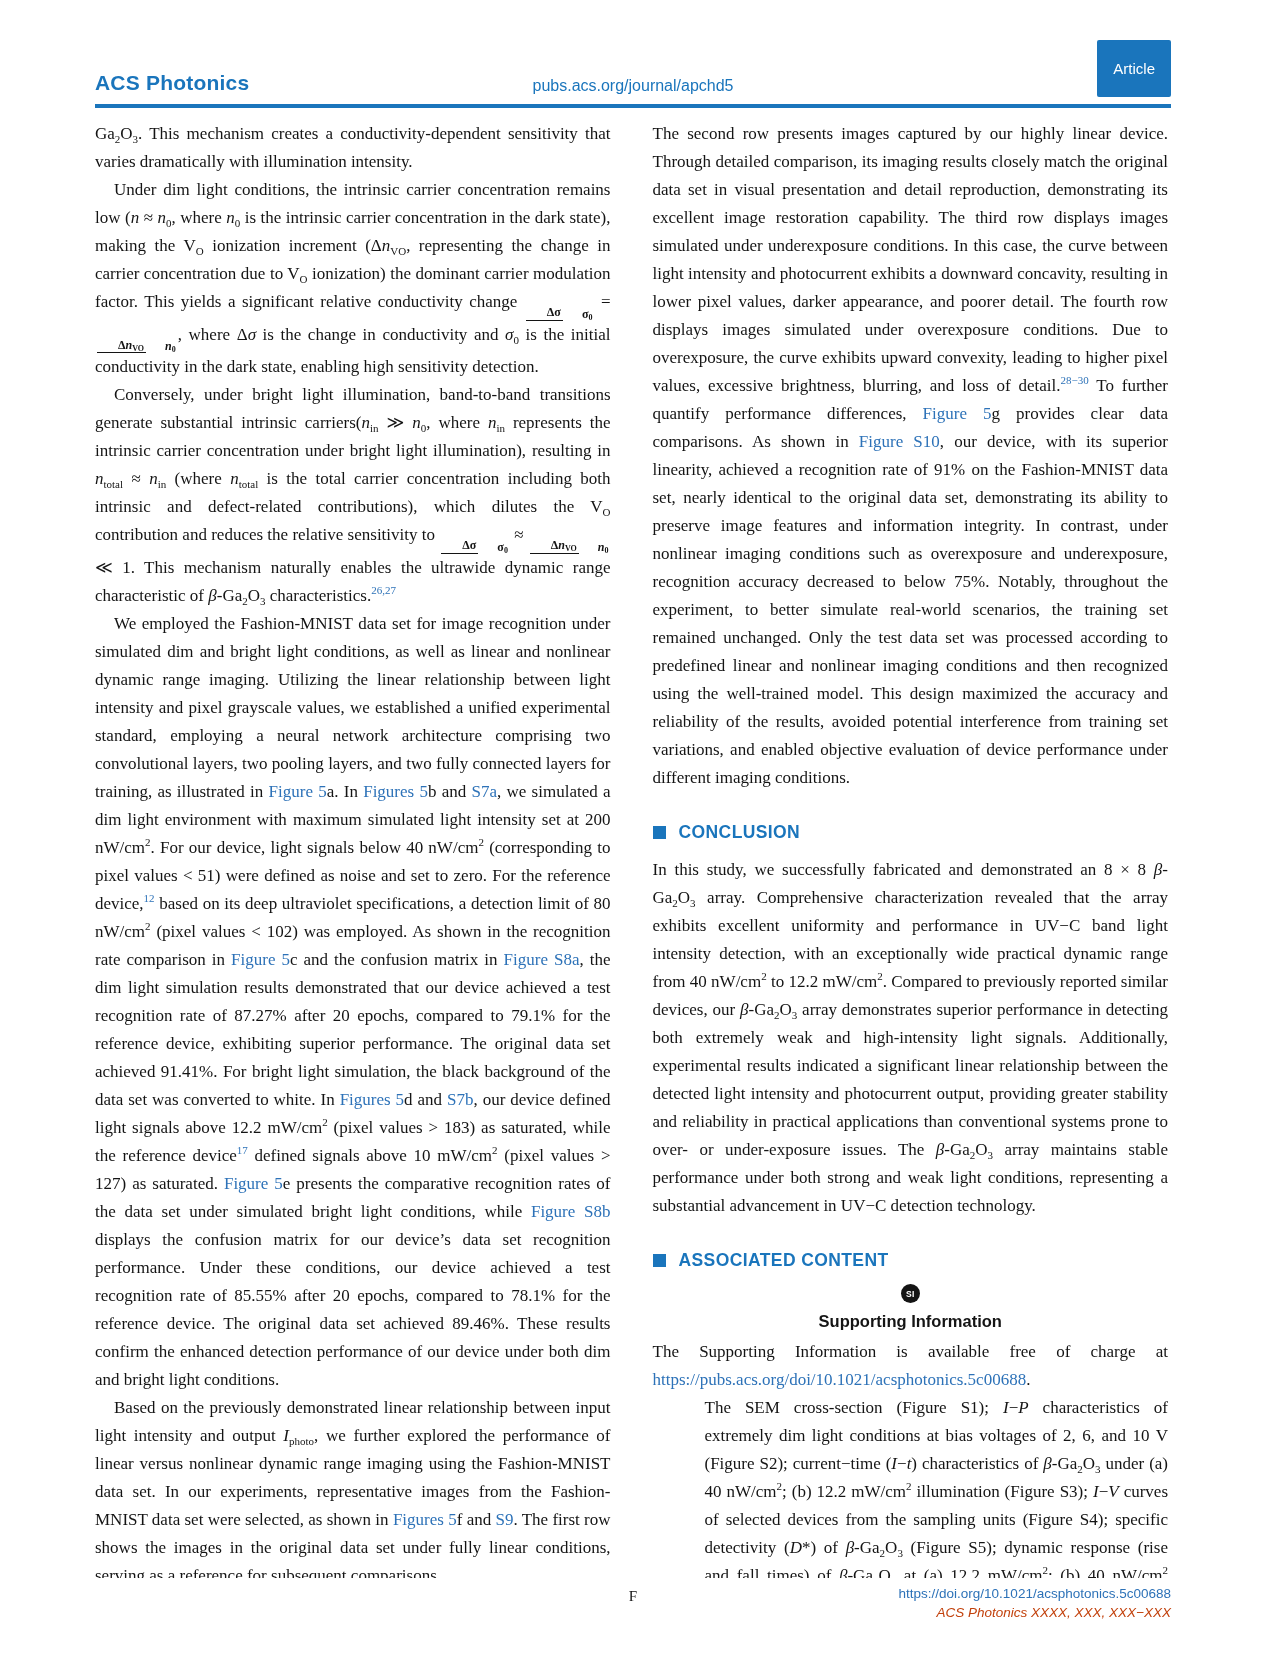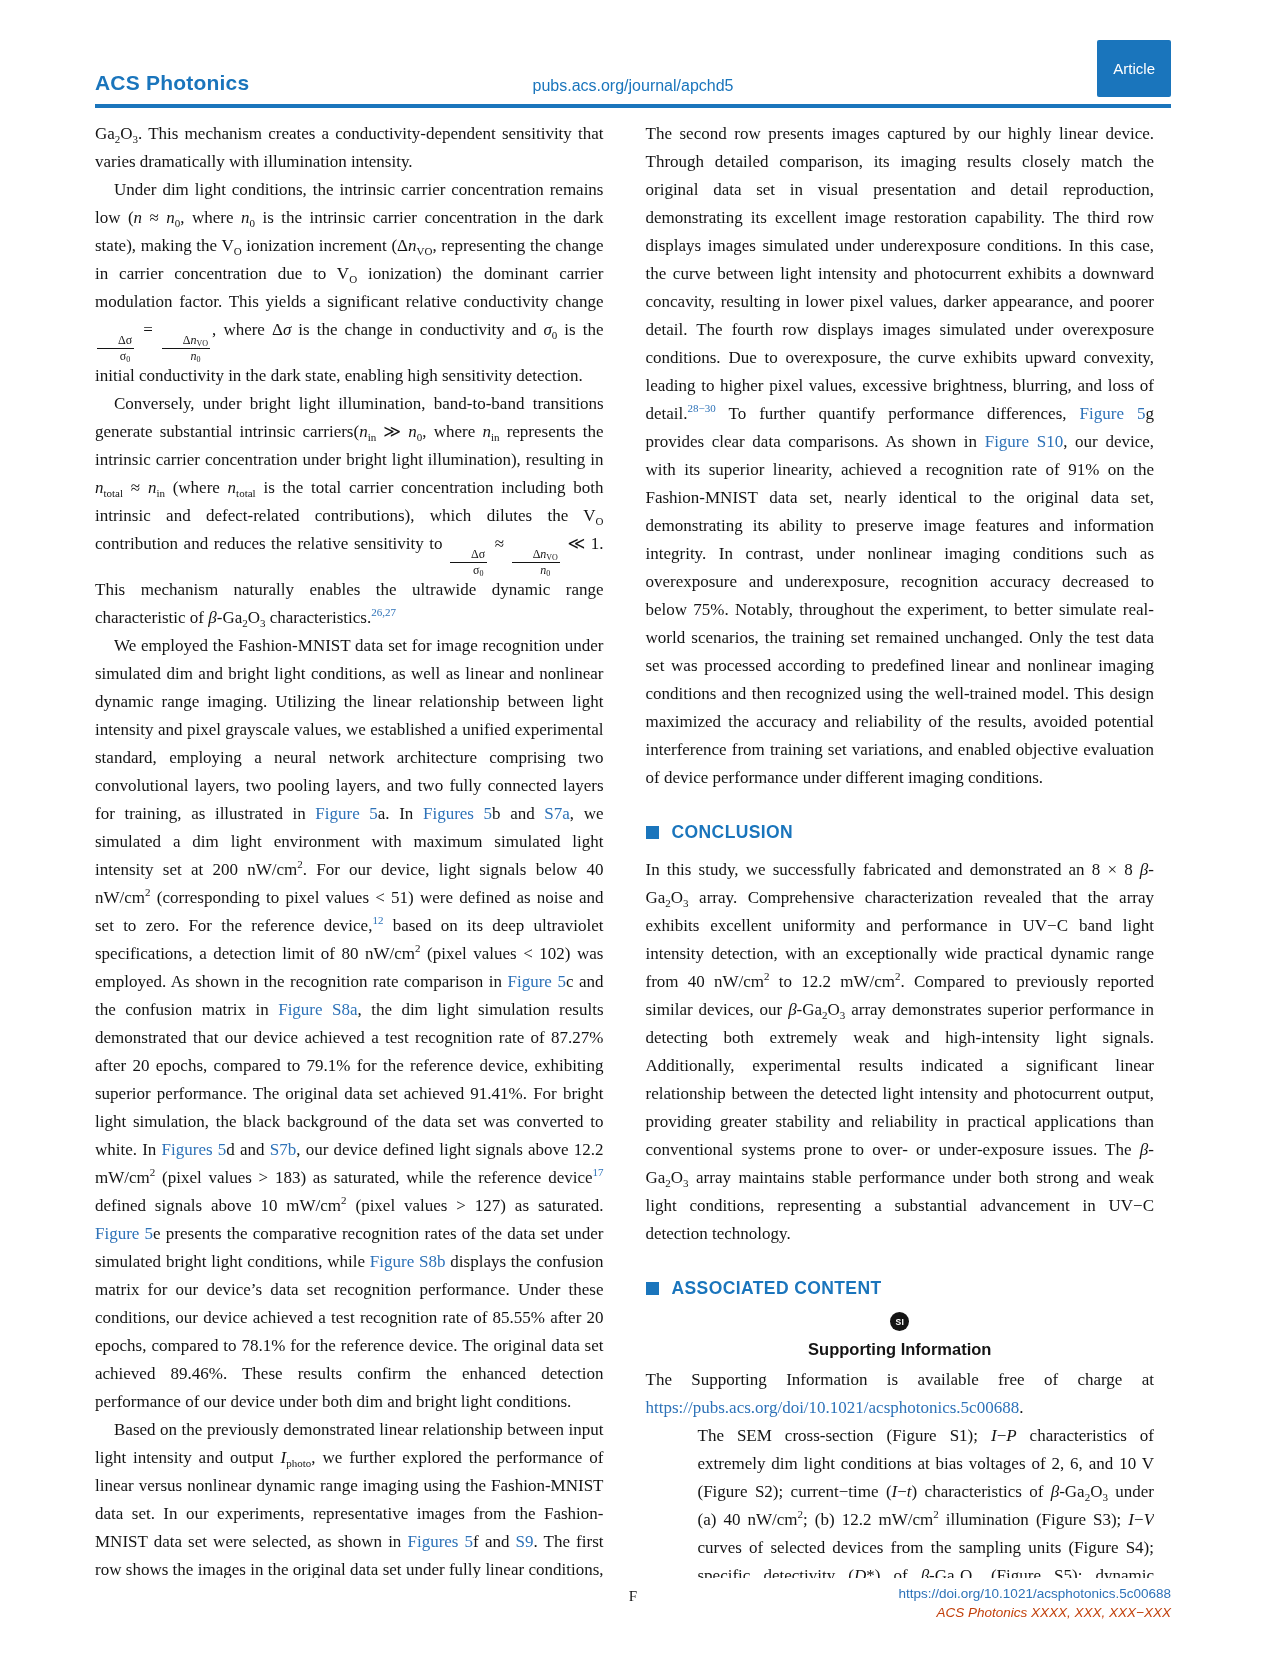--- a/index.html
+++ b/index.html
@@ -9,31 +9,31 @@
   
   .hdr{position:absolute;left:95px;right:95px;top:64px;height:40px;
        border-bottom:4px solid var(--accent);
        font-family:"Liberation Sans",sans-serif;}
   .brand{position:absolute;left:0;bottom:9px;color:var(--accent);font-weight:bold;font-size:21px;letter-spacing:0.2px;}
   .jurl{position:absolute;left:0;right:0;bottom:9px;text-align:center;color:var(--accent);font-size:16px;}
   .badge{position:absolute;right:0;bottom:7px;background:var(--accent);color:#fff;font-size:15px;
          padding:20px 16px;border-radius:2px;}
 
   
-  .content{position:absolute;top:120px;left:95px;right:112px;height:1458px;display:flex;gap:42px;overflow:hidden;}
+  .content{position:absolute;top:120px;left:95px;right:98px;height:1458px;display:flex;gap:42px;overflow:hidden;}
   .col{flex:1;min-width:0;}
   .para{margin:0;text-align:justify;font-size:17px;line-height:28px;}
   .para.ind{text-indent:19px;}
   .para.inset{margin-left:52px;}
   .it{font-style:italic;}
   .sb{font-size:11px;vertical-align:-4px;line-height:0;}
   .sp{font-size:11px;vertical-align:7px;line-height:0;}
   .lk{color:var(--link);text-decoration:none;cursor:pointer;}
-  .frac{display:inline-flex;flex-direction:column;align-items:center;vertical-align:-9px;
-        line-height:1.05;font-size:12px;font-weight:normal;margin:0 2px;}
+  .frac{display:inline-flex;flex-direction:row;align-items:center;vertical-align:-9px;
+        line-height:1.05;font-size:12px;font-weight:bold;margin:0 2px;}
   .frac .num{border-bottom:1.3px solid #141414;padding:0 2px 1px;}
   .frac .den{padding-top:1px;}
   .frac .sb{font-size:8px;vertical-align:-2px;}
   .frac .it{font-style:italic;}
 
   .section-heading{display:flex;align-items:center;gap:13px;font-family:"Liberation Sans",sans-serif;
         color:var(--accent);font-size:17.5px;font-weight:bold;margin:30px 0 13px;letter-spacing:0.4px;}
   .sq{width:13px;height:13px;background:var(--accent);flex:none;}
   .subheading{display:flex;align-items:center;gap:9px;font-family:"Liberation Sans",sans-serif;
         color:#141414;font-size:16.5px;font-weight:600;margin:4px 0 7px;flex-direction:column;}

